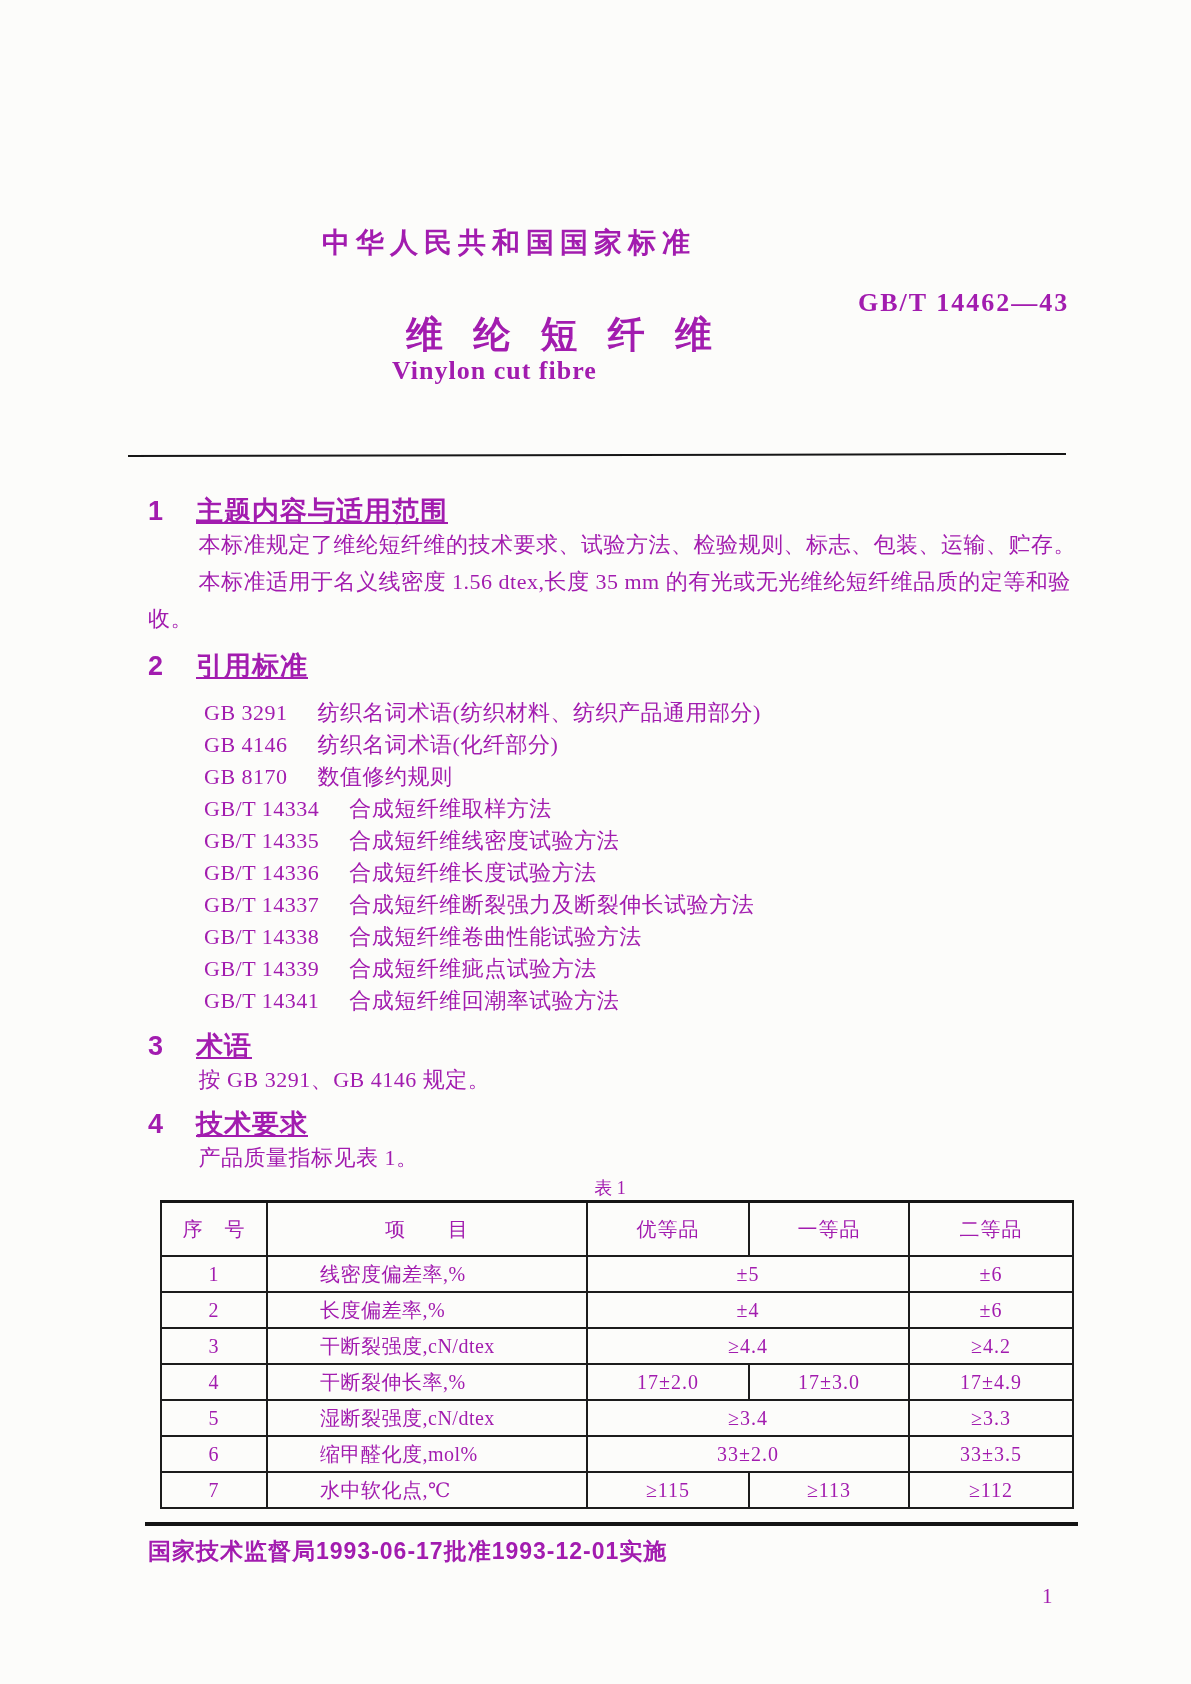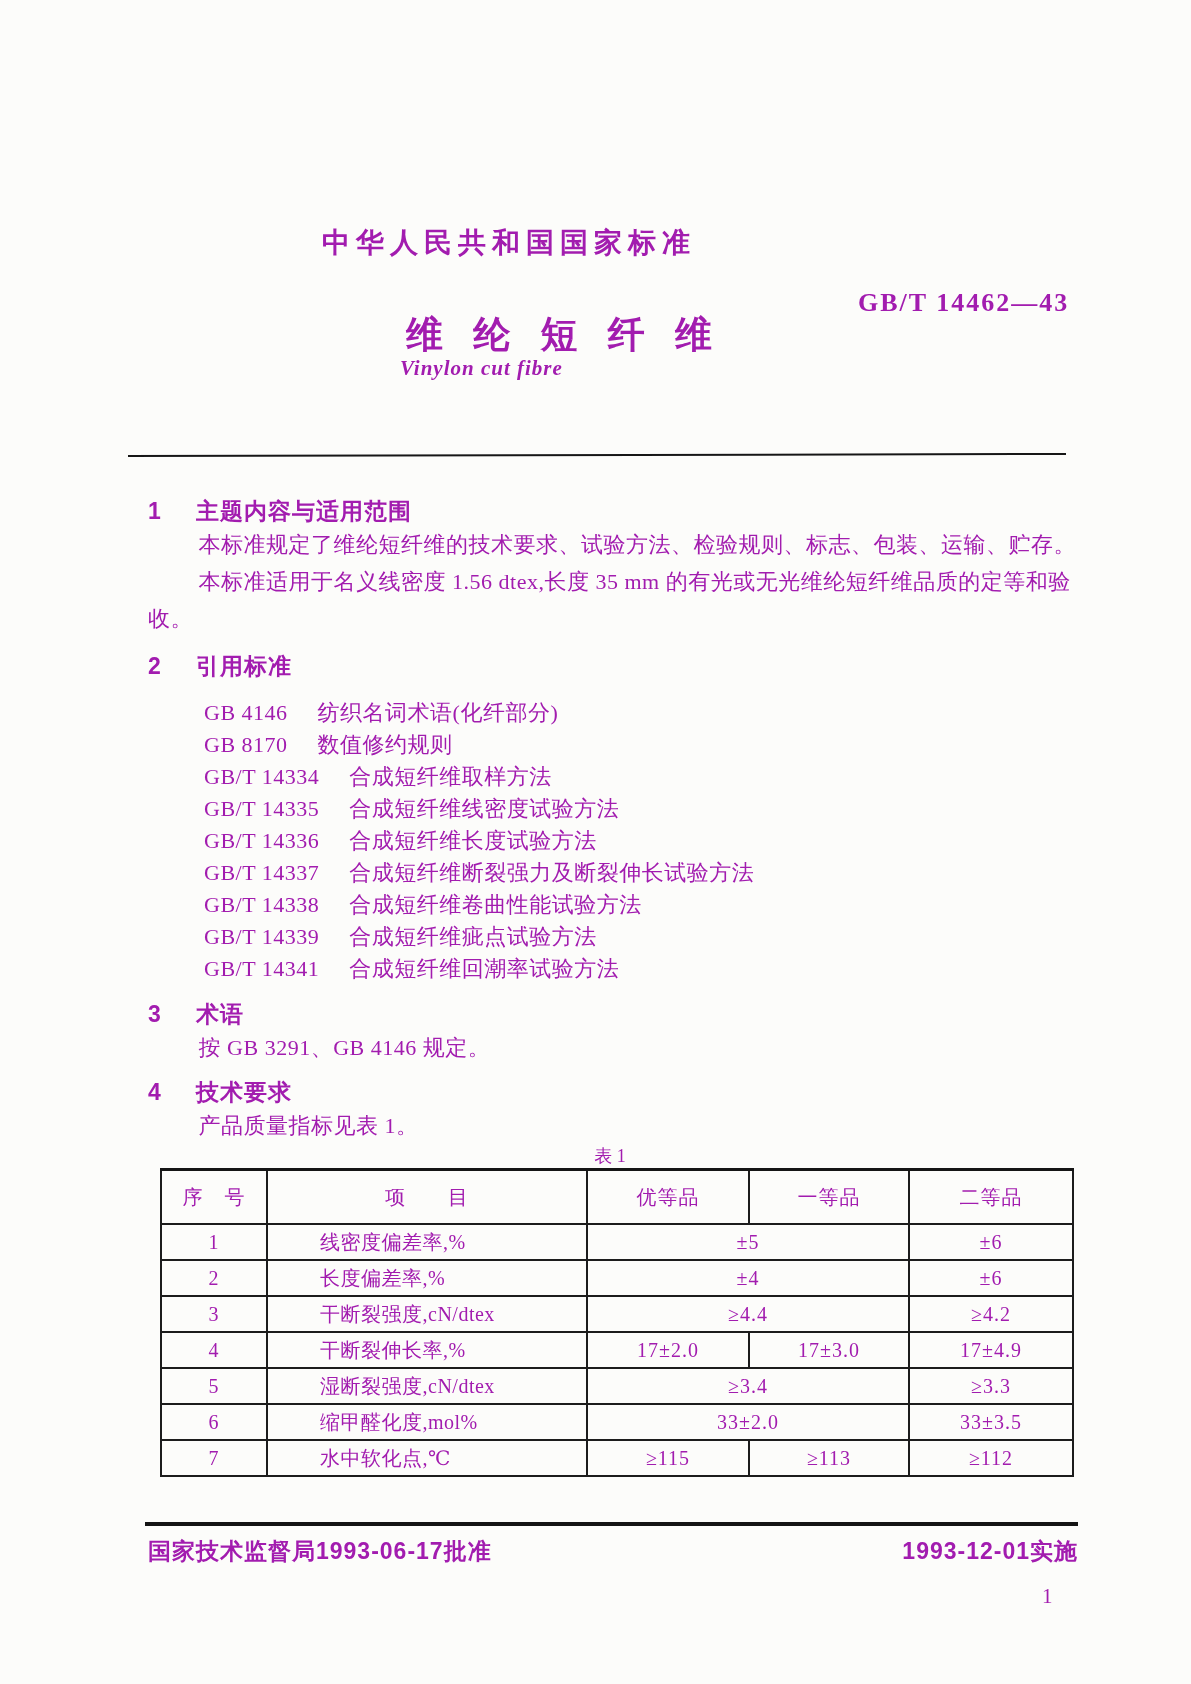--- a/index.html
+++ b/index.html
@@ -21,34 +21,34 @@
   .std-number{
     position:absolute;left:858px;top:288px;
     font-weight:bold;font-size:26px;letter-spacing:2px;white-space:nowrap;
   }
   .title-cn{
     position:absolute;left:406px;top:310px;
     font-family:"Liberation Sans","DejaVu Sans",sans-serif;
     font-weight:bold;font-size:37px;letter-spacing:10px;white-space:nowrap;
   }
   .title-en{
-    position:absolute;left:400px;top:356px;
-    font-weight:bold;font-size:21px;letter-spacing:1px;white-space:nowrap;font-style:italic;
+    position:absolute;left:392px;top:356px;
+    font-weight:bold;font-size:26px;letter-spacing:1px;white-space:nowrap;
   }
   .header-rule{
     position:absolute;left:128px;top:454px;width:938px;height:2px;
     background:#161616;transform:rotate(-0.12deg);
   }
   
   .doc-body{
     position:absolute;left:148px;top:496px;width:932px;
   }
   .sec-heading{
     margin:0;font-family:"Liberation Sans","DejaVu Sans",sans-serif;
-    font-weight:bold;font-size:23px;line-height:30px;letter-spacing:1px;
+    font-weight:bold;font-size:27px;line-height:30px;letter-spacing:1px;text-decoration:underline;
   }
   .sec-heading .num{display:inline-block;width:48px;font-family:"Liberation Sans",sans-serif;}
   .body-line{
     margin:0;font-size:22px;line-height:37px;text-indent:2.3em;letter-spacing:0.5px;
   }
   .mt16{} .mt14{margin-top:14px;} .mt11{margin-top:11px;}
   .ref-list{
     list-style:none;margin:16px 0 0 0;padding:0 0 0 56px;
     font-size:22px;line-height:32px;letter-spacing:0.5px;
   }
@@ -73,21 +73,21 @@
   col.c-no{width:106px;} col.c-item{width:320px;}
   col.c-g1{width:162px;} col.c-g2{width:160px;} col.c-g3{width:164px;}
   
   .footer-rule{
     position:absolute;left:145px;top:1522px;width:933px;height:4px;background:#141414;
   }
   .footer-row{
     position:absolute;left:148px;top:1536px;width:930px;
     font-family:"Liberation Sans","DejaVu Sans",sans-serif;
     font-weight:bold;font-size:23px;letter-spacing:1px;
-    display:flex;justify-content:space-between;
+    display:flex;justify-content:flex-start;
   }
   .page-number{
     position:absolute;left:1042px;top:1584px;font-size:21px;
   }
 </style>
 </head>
 <body>
 
 <div class="page">
 
@@ -99,20 +99,21 @@
 
   <div class="doc-body">
 
     <h2 class="sec-heading"><span class="num">1</span><span>主题内容与适用范围</span></h2>
     <p class="body-line mt16">本标准规定了维纶短纤维的技术要求、试验方法、检验规则、标志、包装、运输、贮存。</p>
     <p class="body-line">本标准适用于名义线密度 1.56 dtex,长度 35 mm 的有光或无光维纶短纤维品质的定等和验收。</p>
 
     <h2 class="sec-heading mt14"><span class="num">2</span><span>引用标准</span></h2>
 
     <ul class="ref-list">
+      <li><span class="code">GB 3291</span><span>纺织名词术语(纺织材料、纺织产品通用部分)</span></li>
       <li><span class="code">GB 4146</span><span>纺织名词术语(化纤部分)</span></li>
       <li><span class="code">GB 8170</span><span>数值修约规则</span></li>
       <li><span class="code">GB/T 14334</span><span>合成短纤维取样方法</span></li>
       <li><span class="code">GB/T 14335</span><span>合成短纤维线密度试验方法</span></li>
       <li><span class="code">GB/T 14336</span><span>合成短纤维长度试验方法</span></li>
       <li><span class="code">GB/T 14337</span><span>合成短纤维断裂强力及断裂伸长试验方法</span></li>
       <li><span class="code">GB/T 14338</span><span>合成短纤维卷曲性能试验方法</span></li>
       <li><span class="code">GB/T 14339</span><span>合成短纤维疵点试验方法</span></li>
       <li><span class="code">GB/T 14341</span><span>合成短纤维回潮率试验方法</span></li>
     </ul>

